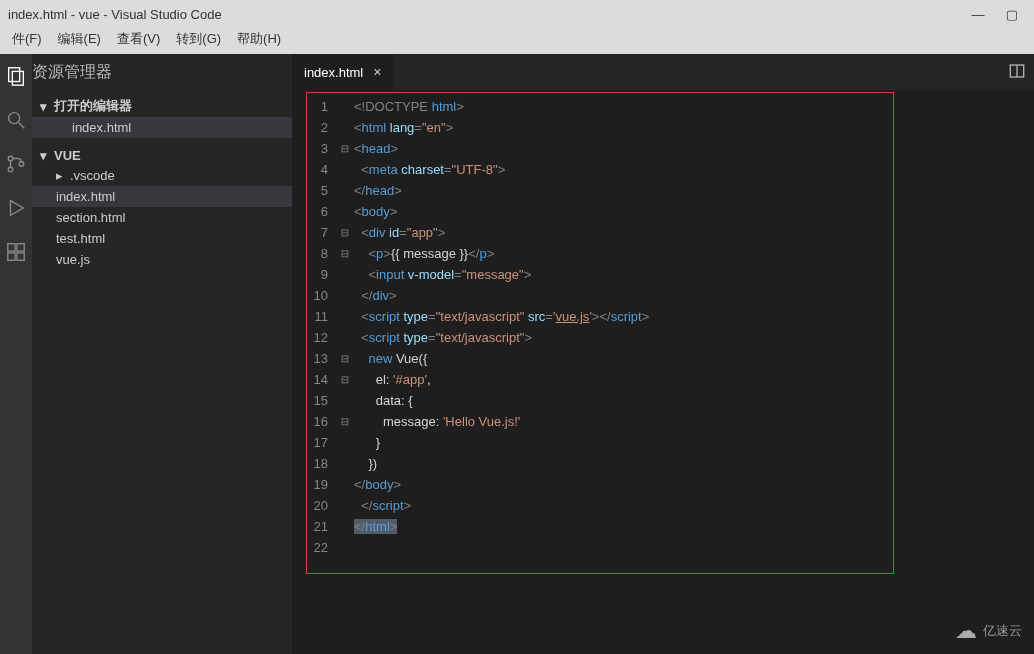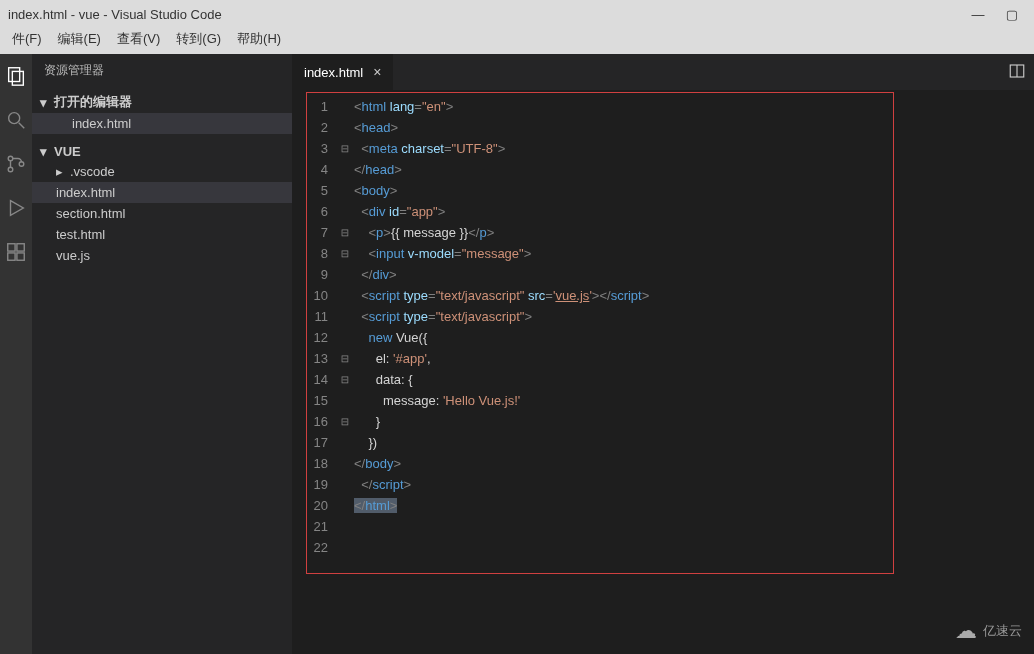--- a/index.html
+++ b/index.html
@@ -9,21 +9,21 @@
 .title-bar .spacer{flex:1}
 .title-controls{display:flex;gap:6px}
 .title-btn{width:28px;height:20px;display:flex;align-items:center;justify-content:center;color:#333}
 .menu-bar{height:26px;background:#dcdcdc;color:#333;display:flex;align-items:flex-start;padding:0 4px;font-size:13px}
 .menu-item{padding:2px 8px;cursor:pointer}
 .main-area{flex:1;display:flex;background:#252526}
 .activity-bar{width:32px;background:#333333;display:flex;flex-direction:column;align-items:center;padding-top:8px;gap:16px}
 .activity-icon{width:28px;height:28px;display:flex;align-items:center;justify-content:center;color:#888;cursor:pointer}
 .activity-icon.active{color:#fff}
 .sidebar{width:260px;background:#252526;color:#ccc;display:flex;flex-direction:column}
-.sidebar-header{padding:8px 12px;font-size:12px;color:#bbb}
+.sidebar-header{padding:8px 0;font-size:16px;color:#bbb}
 .sidebar-section{padding:4px 0}
 .section-title{display:flex;align-items:center;padding:2px 8px;font-size:12px;font-weight:bold;cursor:pointer;color:#ccc}
 .section-title .chev{width:14px;display:inline-block}
 .tree-item{display:flex;align-items:center;padding:3px 8px 3px 24px;font-size:13px;color:#ccc;cursor:pointer}
 .tree-item.indent2{padding-left:40px}
 .tree-item.active{background:#37373d}
 .tree-item .chev{width:14px;display:inline-block;color:#ccc}
 .editor-area{flex:1;display:flex;flex-direction:column;background:#1e1e1e}
 .tab-bar{height:36px;background:#252526;display:flex;align-items:stretch}
 .tab{display:flex;align-items:center;padding:0 12px;background:#1e1e1e;color:#fff;font-size:13px;gap:10px;cursor:pointer}
@@ -202,20 +202,21 @@
               <div></div>
               <div>⊟</div>
               <div></div>
               <div></div>
               <div></div>
               <div></div>
               <div></div>
               <div></div>
           </div>
           <div class="code-lines">
+<div><span class="t-pun">&lt;!DOCTYPE </span><span class="t-tag">html</span><span class="t-pun">&gt;</span></div>
 <div><span class="t-pun">&lt;</span><span class="t-tag">html</span><span class="t-attr"> lang</span><span class="t-pun">=</span><span class="t-str">"en"</span><span class="t-pun">&gt;</span></div>
 <div><span class="t-pun">&lt;</span><span class="t-tag">head</span><span class="t-pun">&gt;</span></div>
 <div>  <span class="t-pun">&lt;</span><span class="t-tag">meta</span><span class="t-attr"> charset</span><span class="t-pun">=</span><span class="t-str">"UTF-8"</span><span class="t-pun">&gt;</span></div>
 <div><span class="t-pun">&lt;/</span><span class="t-tag">head</span><span class="t-pun">&gt;</span></div>
 <div><span class="t-pun">&lt;</span><span class="t-tag">body</span><span class="t-pun">&gt;</span></div>
 <div>  <span class="t-pun">&lt;</span><span class="t-tag">div</span><span class="t-attr"> id</span><span class="t-pun">=</span><span class="t-str">"app"</span><span class="t-pun">&gt;</span></div>
 <div>    <span class="t-pun">&lt;</span><span class="t-tag">p</span><span class="t-pun">&gt;</span><span class="t-txt">{{ message }}</span><span class="t-pun">&lt;/</span><span class="t-tag">p</span><span class="t-pun">&gt;</span></div>
 <div>    <span class="t-pun">&lt;</span><span class="t-tag">input</span><span class="t-attr"> v-model</span><span class="t-pun">=</span><span class="t-str">"message"</span><span class="t-pun">&gt;</span></div>
 <div>  <span class="t-pun">&lt;/</span><span class="t-tag">div</span><span class="t-pun">&gt;</span></div>
 <div>  <span class="t-pun">&lt;</span><span class="t-tag">script</span><span class="t-attr"> type</span><span class="t-pun">=</span><span class="t-str">"text/javascript"</span><span class="t-attr"> src</span><span class="t-pun">=</span><span class="t-str">'</span><span class="t-link">vue.js</span><span class="t-str">'</span><span class="t-pun">&gt;&lt;/</span><span class="t-tag">script</span><span class="t-pun">&gt;</span></div>

